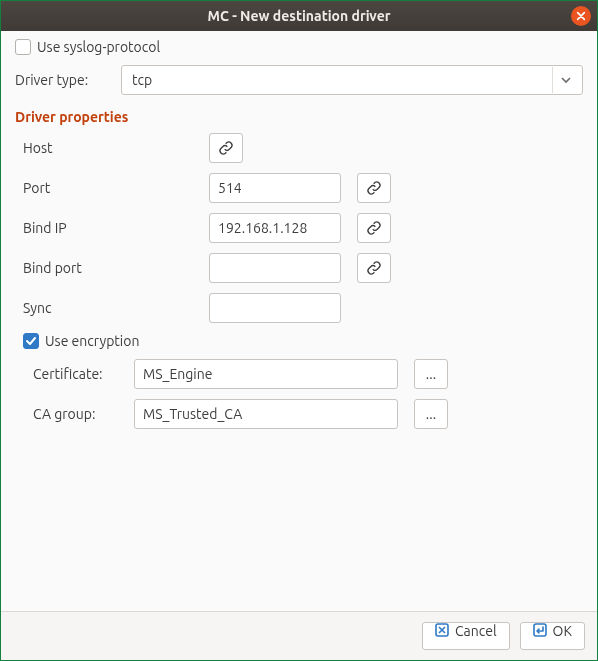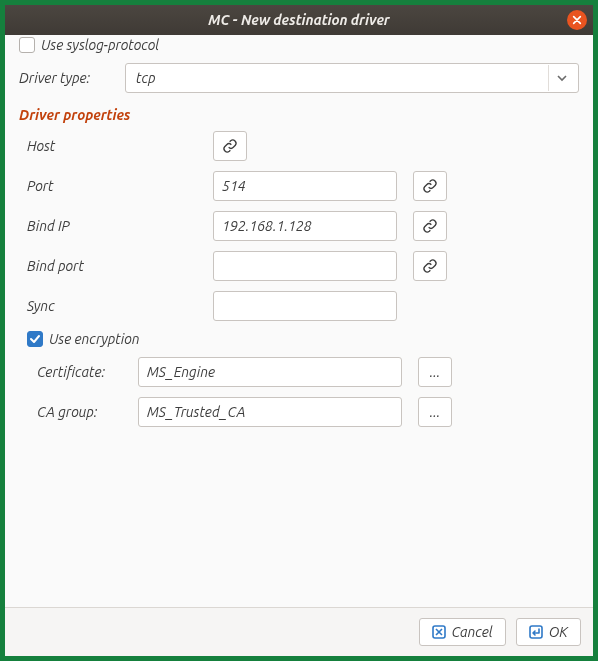--- a/index.html
+++ b/index.html
@@ -7,22 +7,21 @@
     margin: 0; padding: 0;
     font-family: "Ubuntu", "Segoe UI", "DejaVu Sans", sans-serif;
     font-size: 14px;
     color: #3d3d3d;
     background: #fafafa;
   }
   .window {
     width: 598px; height: 661px;
     display: flex; flex-direction: column;
     background: #fafafa;
-    border: 5px solid #15803d;
-    font-style: italic;
+    border: 1px solid #15803d;
   }
   
   .titlebar {
     height: 30px;
     background: linear-gradient(#4b4640, #3f3a35);
     display: flex; align-items: center; justify-content: center;
     position: relative;
     color: #efece8;
     font-weight: 600;
     font-size: 14px;
@@ -32,21 +31,21 @@
     width: 20px; height: 20px; border-radius: 50%;
     background: #e95420;
     display: flex; align-items: center; justify-content: center;
     color: #fff; font-size: 12px; line-height: 1;
     cursor: pointer;
   }
   .titlebar .close svg { width: 10px; height: 10px; }
   
   .content {
     flex: 1;
-    padding: 2px 14px 8px 14px;
+    padding: 8px 14px 8px 14px;
     display: flex; flex-direction: column;
     overflow: hidden;
   }
   .row { display: flex; align-items: center; margin-bottom: 10px; gap: 16px; }
   .label { width: 100px; color: #3d3d3d; }
   .section-title { font-weight: 700; color: #c2410c; margin: 4px 0 8px 0; }
   .checkbox {
     width: 16px; height: 16px; border: 1px solid #b5b1ad; border-radius: 3px;
     background: #fff; display: inline-flex; align-items: center; justify-content: center;
     margin-right: 6px; flex: 0 0 auto;
@@ -71,37 +70,37 @@
     border-left: 1px solid #e1ddd9; color: #6b6b6b;
   }
   .icon-btn {
     width: 34px; height: 30px; border: 1px solid #c9c4c0; border-radius: 3px;
     background: #fff; display: inline-flex; align-items: center; justify-content: center;
     cursor: pointer; color: #3d3d3d;
   }
   .icon-btn svg { width: 16px; height: 16px; }
   .props { margin-left: 8px; }
   .props .row .plabel { width: 85px; }
-  .props input.field { width: 184px; }
+  .props input.field { width: 132px; }
   .enc-block { margin-left: 10px; }
   .enc-block .row .plabel { width: 85px; }
   .enc-block input.field, .enc-block .select { width: 264px; }
   .flex1 { flex: 1; }
   .spacer { flex: 1; }
   
   .footer {
     border-top: 1px solid #dbd7d3;
     padding: 10px 12px;
     display: flex; justify-content: flex-end; gap: 10px;
     background: #f6f5f4;
   }
   .btn {
     height: 28px; padding: 0 12px;
     border: 1px solid #c9c4c0; border-radius: 3px; background: #fff;
-    display: inline-flex; align-items: center; gap: 6px;
+    display: inline-flex; align-items: flex-start; gap: 6px;
     cursor: pointer; color: #3d3d3d; font: inherit;
   }
   .btn svg { width: 14px; height: 14px; }
   .host-row input.field { flex: 1; }
 </style>
 </head>
 <body>
 
 <div class="window">
 

